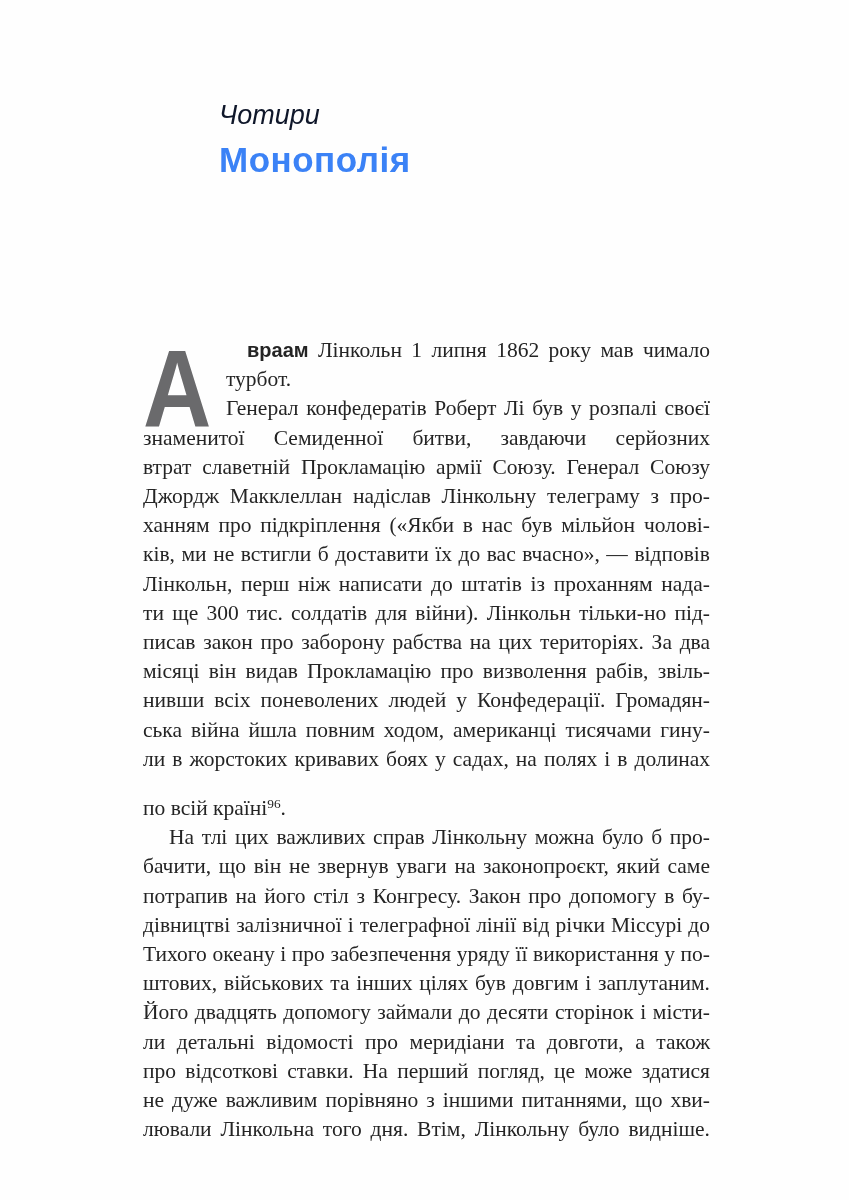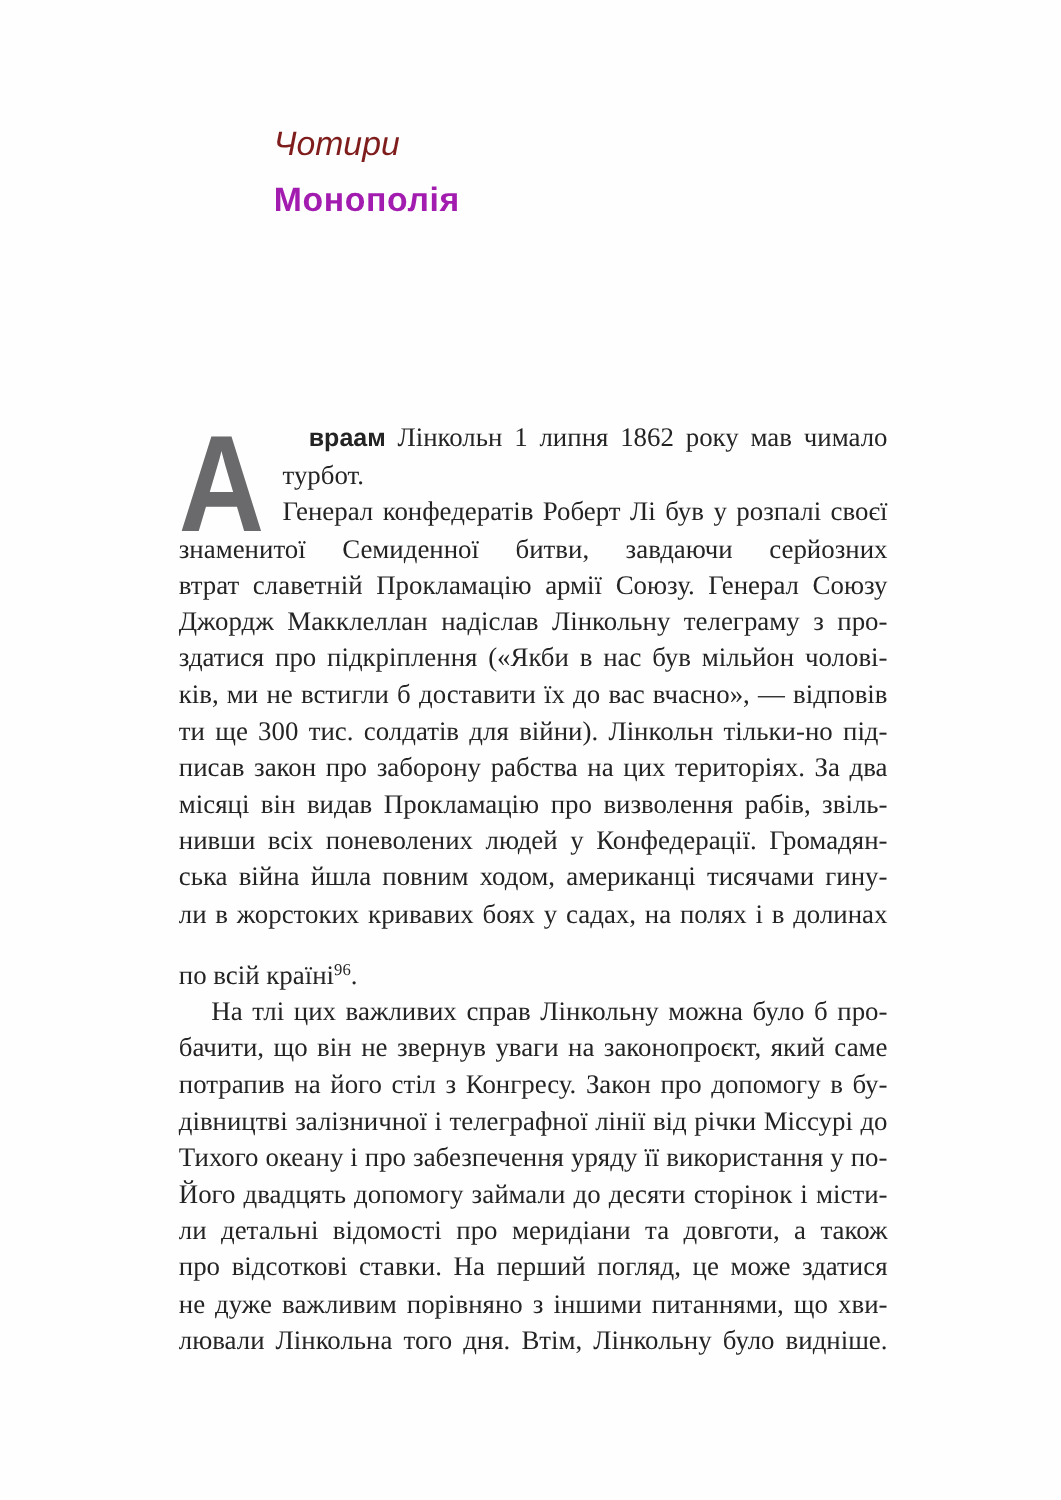--- a/index.html
+++ b/index.html
@@ -20,29 +20,29 @@
   .chapter {
     position: absolute;
     left: 219px;
     top: 99px;
   }
   .chapter-number {
     font-family: "Liberation Sans", sans-serif;
     font-style: italic;
     font-size: 27px;
     line-height: 32px;
-    color: #7f1d1d;
+    color: #0f172a;
   }
   .chapter-title {
     margin: 9px 0 0 0;
     font-family: "Liberation Sans", sans-serif;
     font-weight: bold;
-    font-size: 27px;
+    font-size: 35px;
     line-height: 40px;
-    color: #a21caf;
+    color: #3b82f6;
     letter-spacing: 0.5px;
   }
   .body-text {
     position: absolute;
     left: 143px;
     top: 336px;
     width: 567px;
     font-size: 21.5px;
     line-height: 29.2px;
     color: #242424;
@@ -104,37 +104,39 @@
 
     <section class="paragraph">
       <div class="dropcap">
         <span>А</span>
       </div>
       <div class="line"><span class="lead-bold">враам</span><span> Лінкольн 1 липня 1862 року мав чимало турбот.</span></div>
       <div class="line">Генерал конфедератів Роберт Лі був у розпалі своєї</div>
       <div class="line">знаменитої Семиденної битви, завдаючи серйозних</div>
       <div class="line">втрат славетній Прокламацію армії Союзу. Генерал Союзу</div>
       <div class="line">Джордж Макклеллан надіслав Лінкольну телеграму з про-</div>
-      <div class="line">здатися про підкріплення («Якби в нас був мільйон чолові-</div>
+      <div class="line">ханням про підкріплення («Якби в нас був мільйон чолові-</div>
       <div class="line">ків, ми не встигли б доставити їх до вас вчасно», — відповів</div>
+      <div class="line">Лінкольн, перш ніж написати до штатів із проханням нада-</div>
       <div class="line">ти ще 300 тис. солдатів для війни). Лінкольн тільки-но під-</div>
       <div class="line">писав закон про заборону рабства на цих територіях. За два</div>
       <div class="line">місяці він видав Прокламацію про визволення рабів, звіль-</div>
       <div class="line">нивши всіх поневолених людей у Конфедерації. Громадян-</div>
       <div class="line">ська війна йшла повним ходом, американці тисячами гину-</div>
       <div class="line">ли в жорстоких кривавих боях у садах, на полях і в долинах</div>
       <div class="line last"><span>по всій країні</span><sup class="fnref">96</sup><span>.</span></div>
     </section>
 
     <section class="paragraph">
       <div class="line indent">На тлі цих важливих справ Лінкольну можна було б про-</div>
       <div class="line">бачити, що він не звернув уваги на законопроєкт, який саме</div>
       <div class="line">потрапив на його стіл з Конгресу. Закон про допомогу в бу-</div>
       <div class="line">дівництві залізничної і телеграфної лінії від річки Міссурі до</div>
       <div class="line">Тихого океану і про забезпечення уряду її використання у по-</div>
+      <div class="line">штових, військових та інших цілях був довгим і заплутаним.</div>
       <div class="line">Його двадцять допомогу займали до десяти сторінок і місти-</div>
       <div class="line">ли детальні відомості про меридіани та довготи, а також</div>
       <div class="line">про відсоткові ставки. На перший погляд, це може здатися</div>
       <div class="line">не дуже важливим порівняно з іншими питаннями, що хви-</div>
       <div class="line">лювали Лінкольна того дня. Втім, Лінкольну було видніше.</div>
     </section>
 
   </main>
 </div>
 

